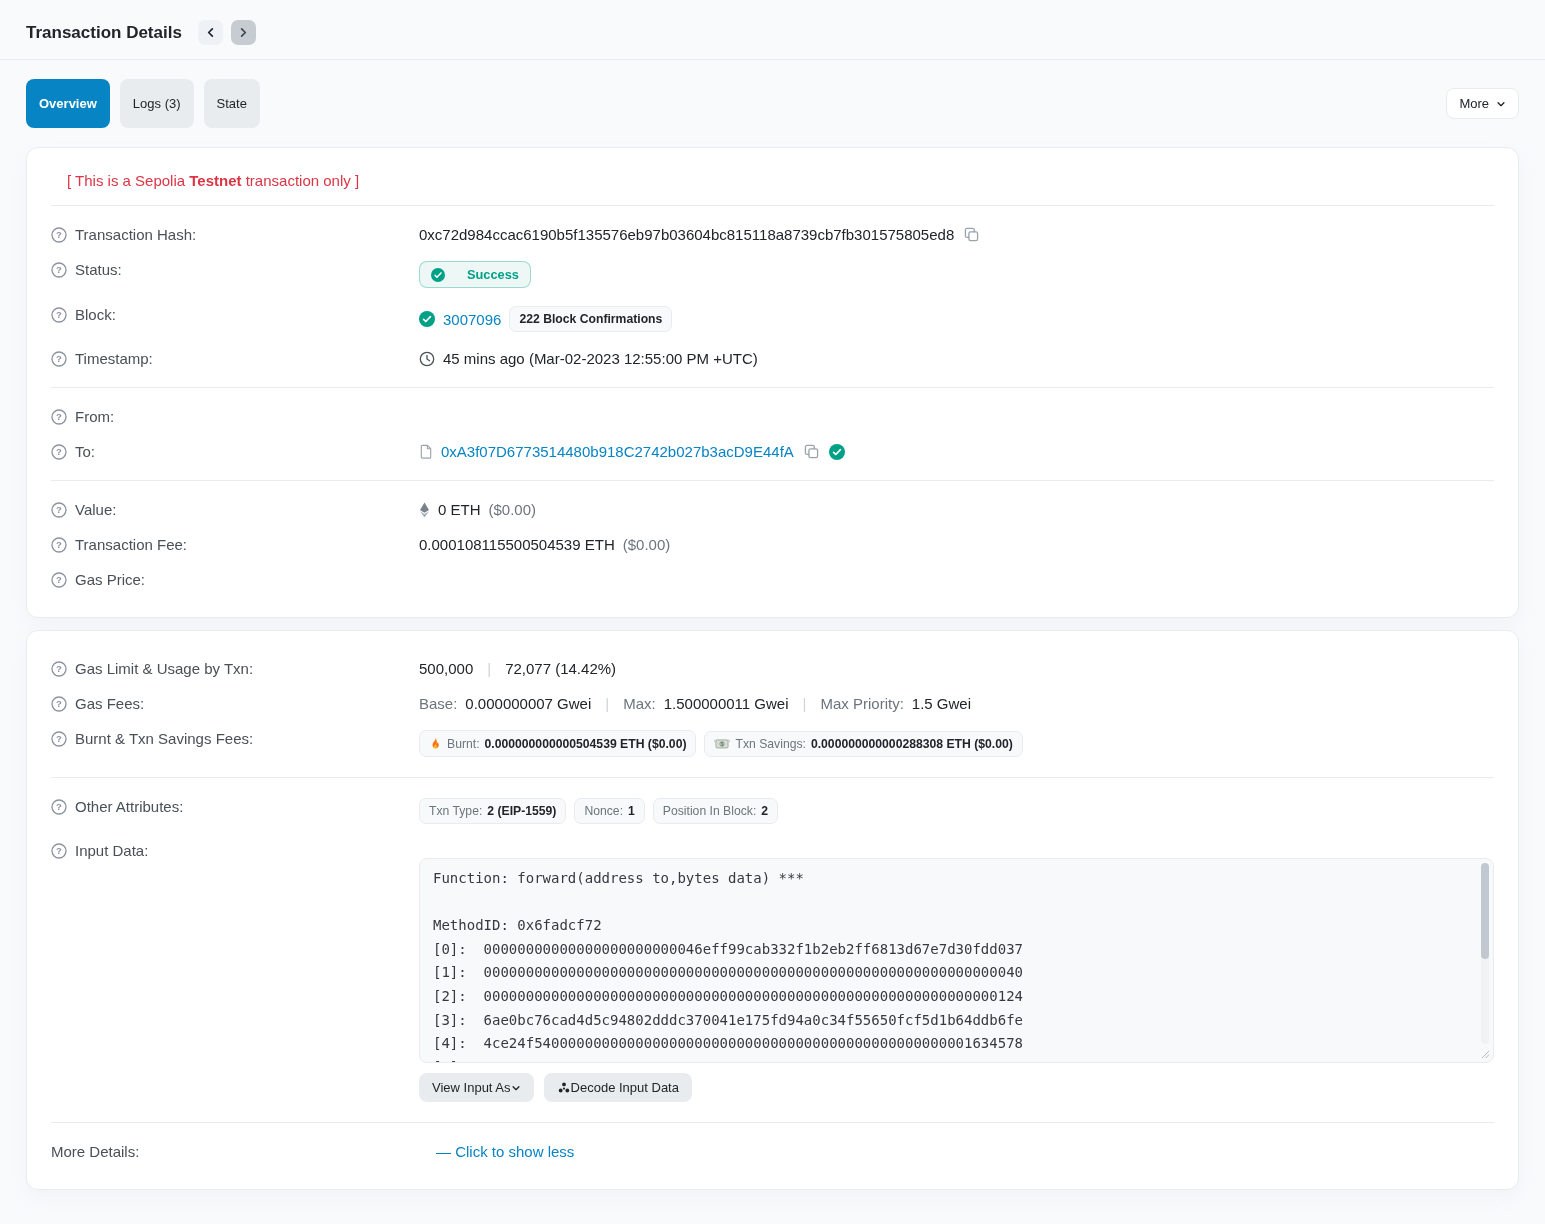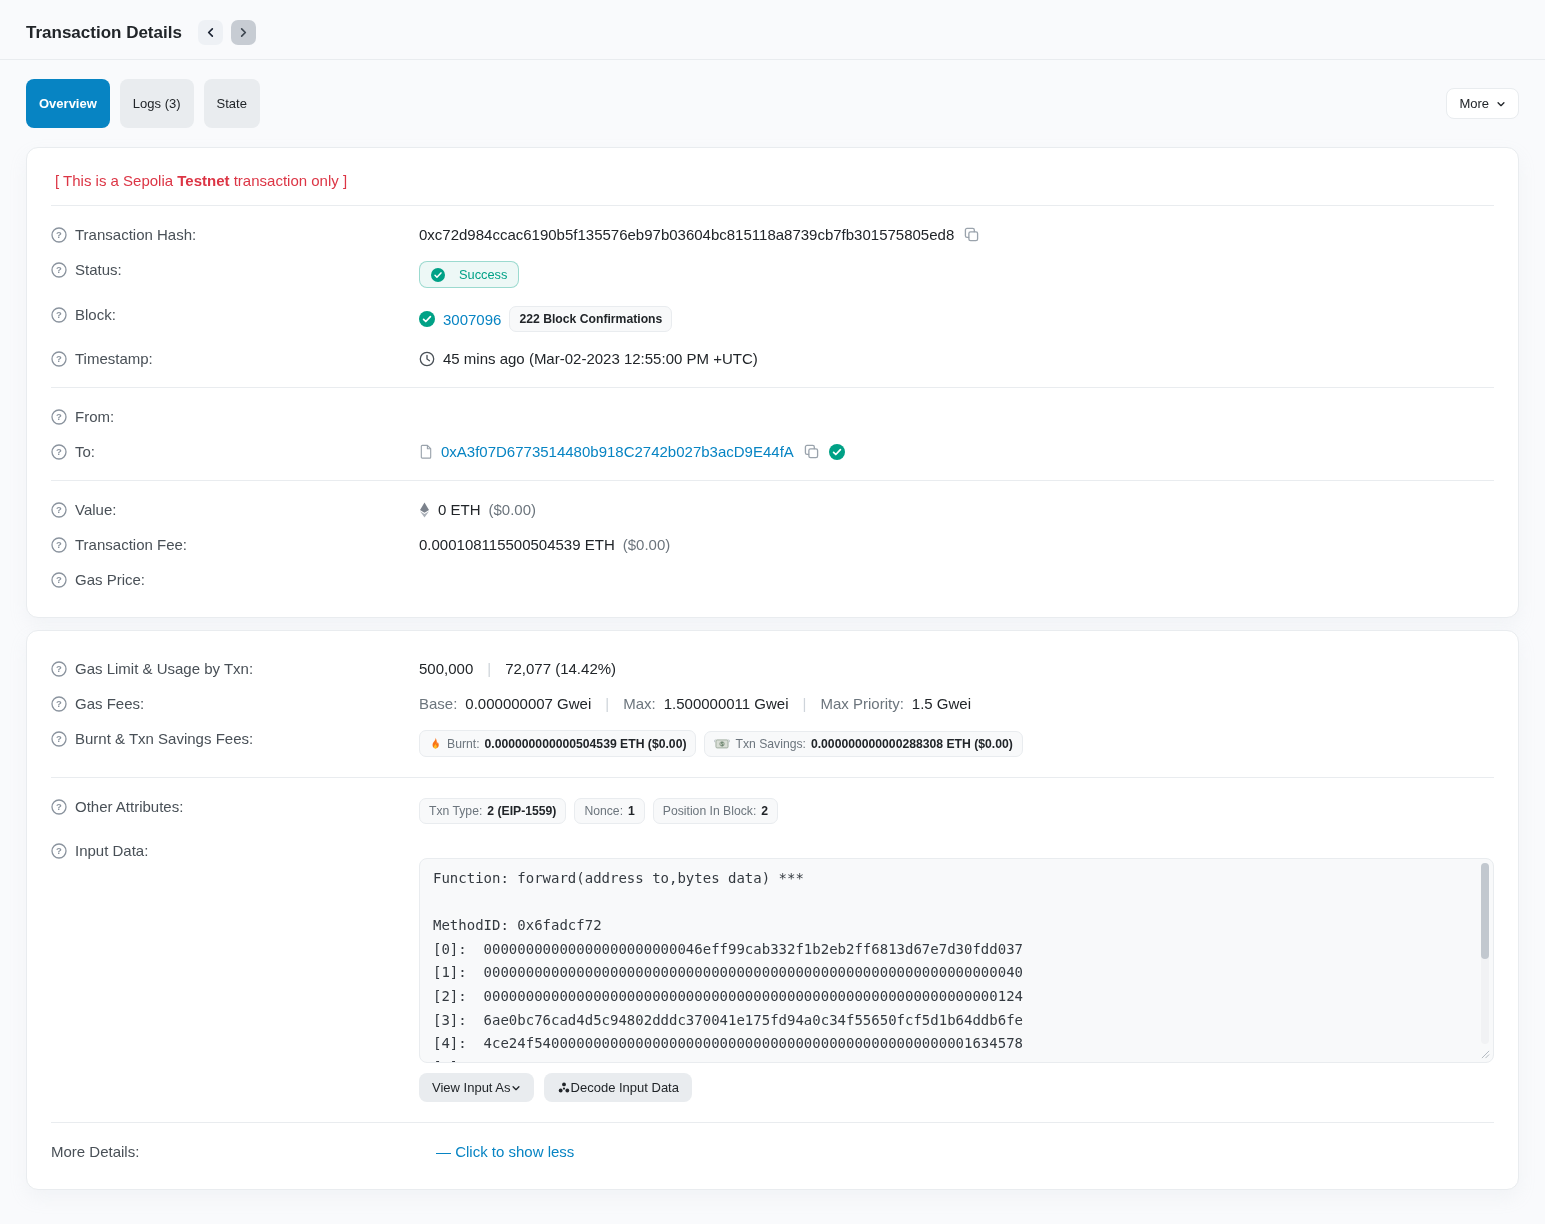--- a/index.html
+++ b/index.html
@@ -47,21 +47,21 @@
   }
 
   
   .card {
     background:#fff; border:1px solid #e9ecef; border-radius:12px;
     margin:0 26px 12px 26px; padding:20px 24px;
     box-shadow:0 8px 18px rgba(189,197,209,.12);
   }
   .sep { border:0; border-top:1px solid #e9ecef; margin:11px 0; }
 
-  .warning { color:#dc3545; margin:4px 0 16px 4px; }
+  .warning { color:#dc3545; margin:4px 0 16px 16px; }
   .warning b { font-weight:700; }
 
   
   .drow { display:flex; align-items:flex-start; padding:9px 0; }
   .dlabel {
     flex:0 0 368px; display:flex; align-items:center; gap:8px;
     color:#495057;
   }
   .dvalue { flex:1; display:flex; align-items:center; gap:8px; flex-wrap:wrap; }
   .muted { color:#6c757d; }
@@ -72,24 +72,24 @@
   .chip {
     display:inline-flex; align-items:center; gap:5px;
     background:#f8f9fa; border:1px solid #e9ecef; border-radius:7px;
     padding:5px 9px; font-size:12.2px; color:#212529;
   }
   .chip .chip-label { color:#6c757d; }
   .chip .chip-value { font-weight:700; }
   .chip.confirm { font-weight:700; }
 
   .status-badge {
-    display:inline-flex; align-items:center; gap:14px;
+    display:inline-flex; align-items:center; gap:22px;
     background:rgba(0,161,134,.07); border:1px solid rgba(0,161,134,.35);
     border-radius:8px; padding:5px 11px;
-    color:#00a186; font-size:12.8px; font-weight:400;
+    color:#00a186; font-size:12.8px; font-weight:700;
   }
 
   
   .input-wrap { flex:1; }
   .input-box {
     position:relative;
     background:#f8f9fa; border:1px solid #e9ecef; border-radius:8px;
     height:205px; overflow:hidden; padding:8px 24px 8px 13px;margin-top:16px;
   }
   .input-box pre {

